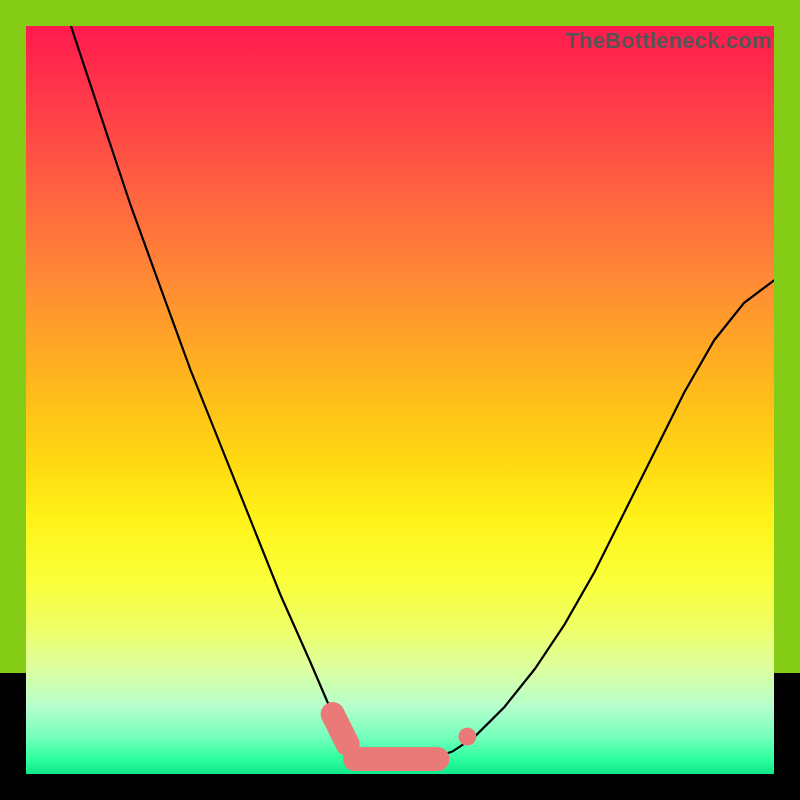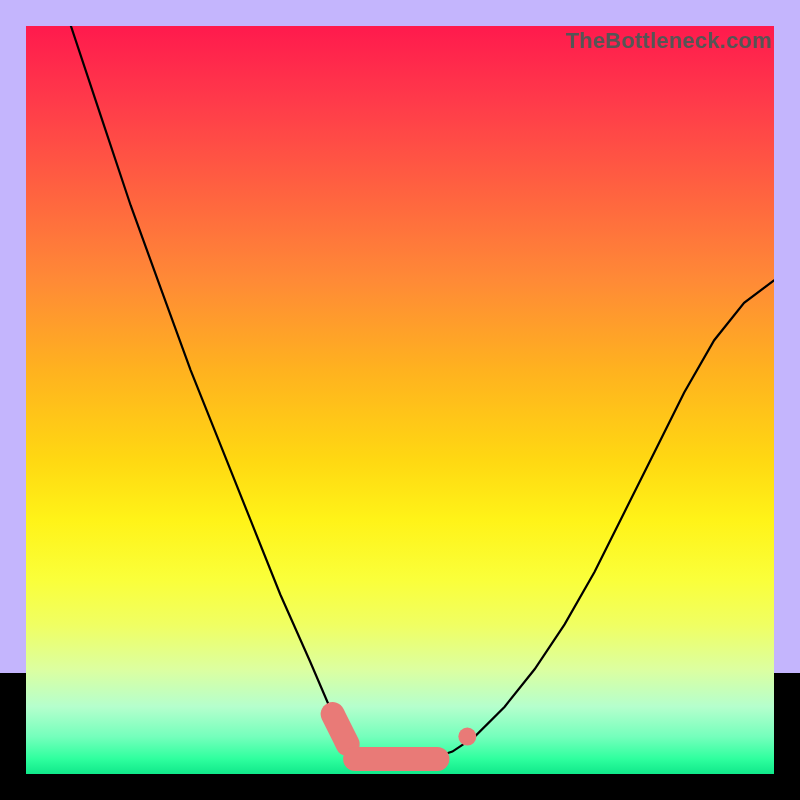--- a/index.html
+++ b/index.html
@@ -8,21 +8,21 @@
     width: 800px;
     height: 800px;
     overflow: hidden;
     background: #000;
   }
   .frame {
     position: absolute;
     top: 0; left: 0;
     width: 800px;
     height: 673px;
-    background: #c4b5fd;
+    background: #84cc16;
   }
   .plot {
     position: absolute;
     top: 26px;
     left: 26px;
     width: 748px;
     height: 748px;
     
     background: linear-gradient(to bottom,
       #ff1a4d 0%,

